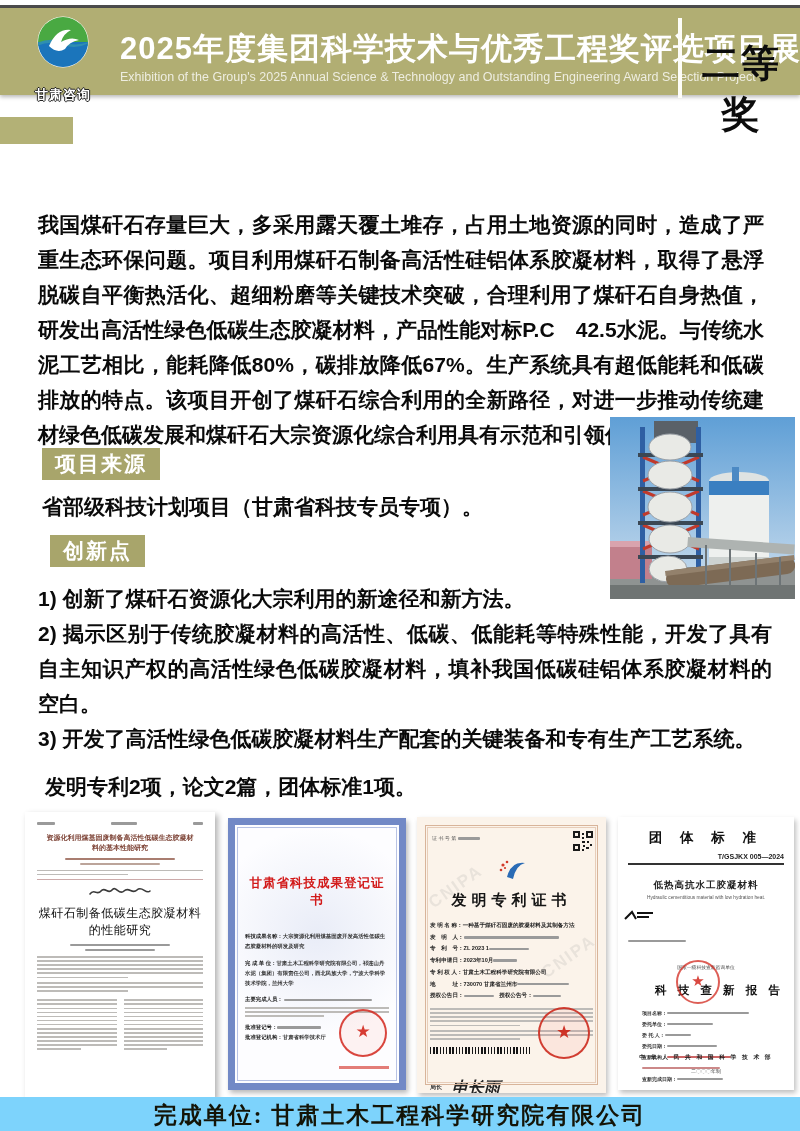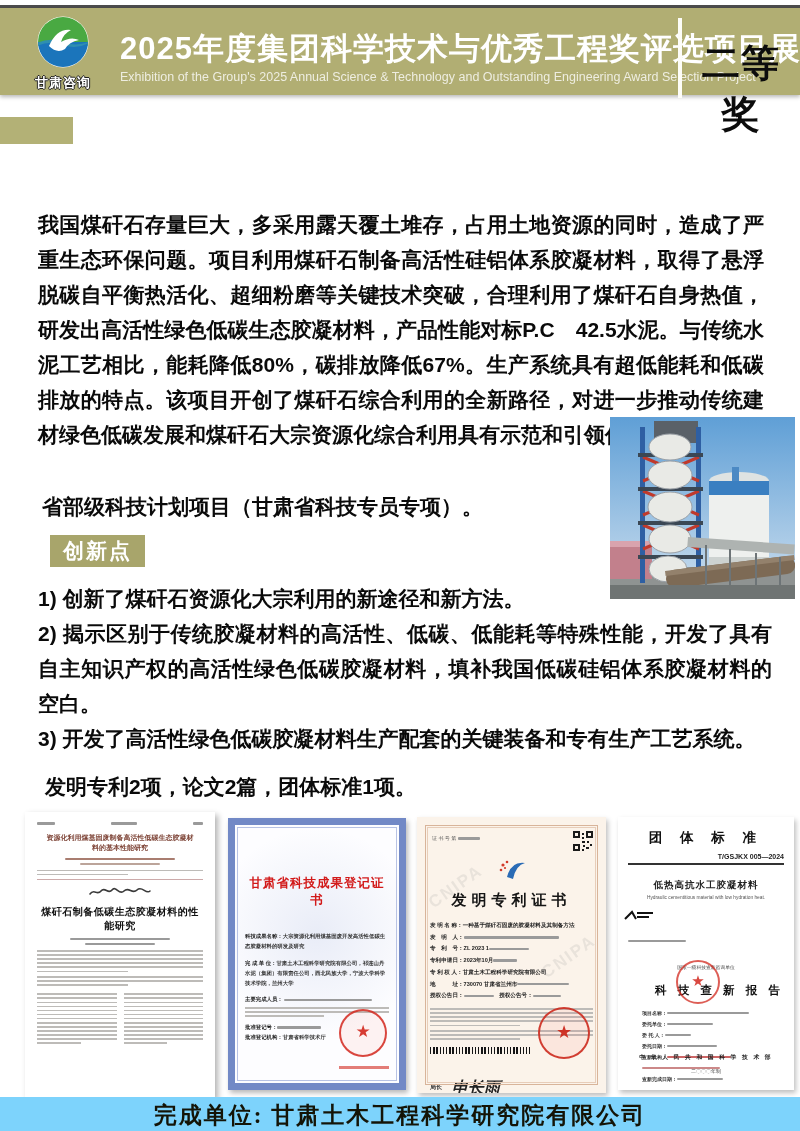--- a/index.html
+++ b/index.html
@@ -5,21 +5,21 @@
   html,body{margin:0;padding:0;background:#e9e9e9;}
   .page{position:relative;width:800px;height:1131px;margin:0 auto;background:#fff;overflow:hidden;
         font-family:"Liberation Sans","DejaVu Sans",sans-serif;color:#111;}
   
   .topwhite{position:absolute;top:0;left:0;right:0;height:5px;background:#fff;}
   .topline{position:absolute;top:5px;left:0;right:0;height:3px;background:#4c4c4c;}
   .banner{position:absolute;top:8px;left:0;right:0;height:87px;background:#b1ae73;
           box-shadow:0 2px 4px rgba(0,0,0,.28);}
   .logo-wrap{position:absolute;left:22px;top:8px;width:82px;text-align:center;}
   .logo-circle{display:inline-block;width:52px;height:52px;}
-  .logo-text{margin-top:2px;font-size:13px;font-weight:900;color:#fff;letter-spacing:1px;
+  .logo-text{margin-top:14px;font-size:13px;font-weight:900;color:#fff;letter-spacing:1px;
              text-shadow:-1px 0 #222,1px 0 #222,0 -1px #222,0 1px #222;}
   .banner-title{position:absolute;left:120px;right:130px;top:20px;text-align:center;color:#fff;
                 font-size:31px;font-weight:900;letter-spacing:1px;white-space:nowrap;}
   .banner-sub{position:absolute;left:120px;right:130px;top:62px;text-align:center;
               color:rgba(255,255,255,.78);font-size:12.5px;white-space:nowrap;}
   .banner-divider{position:absolute;left:678px;top:10px;width:4px;height:80px;background:#fdfdf8;}
   .award{position:absolute;left:686px;top:30px;width:110px;text-align:center;
          font-size:38px;font-weight:900;color:#0c0c0c;letter-spacing:1px;}
   
   .title-strip{position:absolute;left:0;top:117px;width:73px;height:27px;background:#b3b176;}
@@ -42,21 +42,21 @@
   .fill-lines i:last-child{width:55%;}
   .fill-lines.fine i{height:1.5px;margin:2.6px 0;background:#bdbbb8;}
   
   .journal{left:25px;top:812px;width:190px;height:286px;padding:10px 12px;box-sizing:border-box;
            box-shadow:3px 3px 6px rgba(0,0,0,.3);}
   .j-head{display:flex;justify-content:space-between;align-items:center;margin-bottom:8px;}
   .j-title1{font-size:7px;font-weight:700;color:#7e4437;text-align:center;line-height:1.5;margin:2px 8px;}
   .j-authors{font-size:4.5px;color:#8a5a50;text-align:center;margin:3px 0;}
   .j-rule{height:1px;background:#caa;margin:4px 0;}
   .j-script{text-align:center;margin:4px 0 2px;}
-  .j-title2{font-size:10px;font-weight:700;color:#111;text-align:center;letter-spacing:.5px;margin:3px 0;}
+  .j-title2{font-size:12px;font-weight:400;color:#111;text-align:center;letter-spacing:.5px;margin:3px 0;}
   .j-authors2{font-size:4.5px;color:#555;text-align:center;margin:2px 0 4px;}
   .j-cols{display:flex;gap:7px;margin-top:5px;}
   .j-cols>div{flex:1;}
   
   .reg{left:228px;top:818px;width:178px;height:272px;border:7px solid #7289c6;box-sizing:border-box;
        background:
          radial-gradient(circle at 50% 42%,rgba(110,135,200,.14),rgba(110,135,200,0) 62%),#fdfdff;
        outline:1px solid #b7c2e4;outline-offset:-10px;padding:16px 10px 8px;position:absolute;}
   .reg-title{color:#d21a1a;font-size:12.5px;font-weight:800;text-align:center;letter-spacing:1px;
              margin-top:34px;}
@@ -138,20 +138,21 @@
     <div class="banner-divider"></div>
     <div class="award">二等奖</div>
   </div>
 
   <div class="title-strip"></div>
 
   <div class="body-text" style="left:38px;width:726px;top:207px;">
     <p>我国煤矸石存量巨大，多采用露天覆土堆存，占用土地资源的同时，造成了严重生态环保问题。项目利用煤矸石制备高活性硅铝体系胶凝材料，取得了悬浮脱碳自平衡热活化、超细粉磨等关键技术突破，合理利用了煤矸石自身热值，研发出高活性绿色低碳生态胶凝材料，产品性能对标P.C　42.5水泥。与传统水泥工艺相比，能耗降低80%，碳排放降低67%。生产系统具有超低能耗和低碳排放的特点。该项目开创了煤矸石综合利用的全新路径，对进一步推动传统建材绿色低碳发展和煤矸石大宗资源化综合利用具有示范和引领作用。</p>
   </div>
 
+  <div class="sec-label" style="left:42px;top:448px;">项目来源</div>
   <div class="body-text" style="left:42px;width:560px;top:489px;">
     <p>省部级科技计划项目（甘肃省科技专员专项）。</p>
   </div>
 
   <div class="photo">
     <svg width="185" height="182" viewBox="0 0 185 182">
       <defs>
         <linearGradient id="sky" x1="0" y1="0" x2="0" y2="1">
           <stop offset="0" stop-color="#5f9fd6"></stop>
             <stop offset="1" stop-color="#cfe0ef"></stop>

